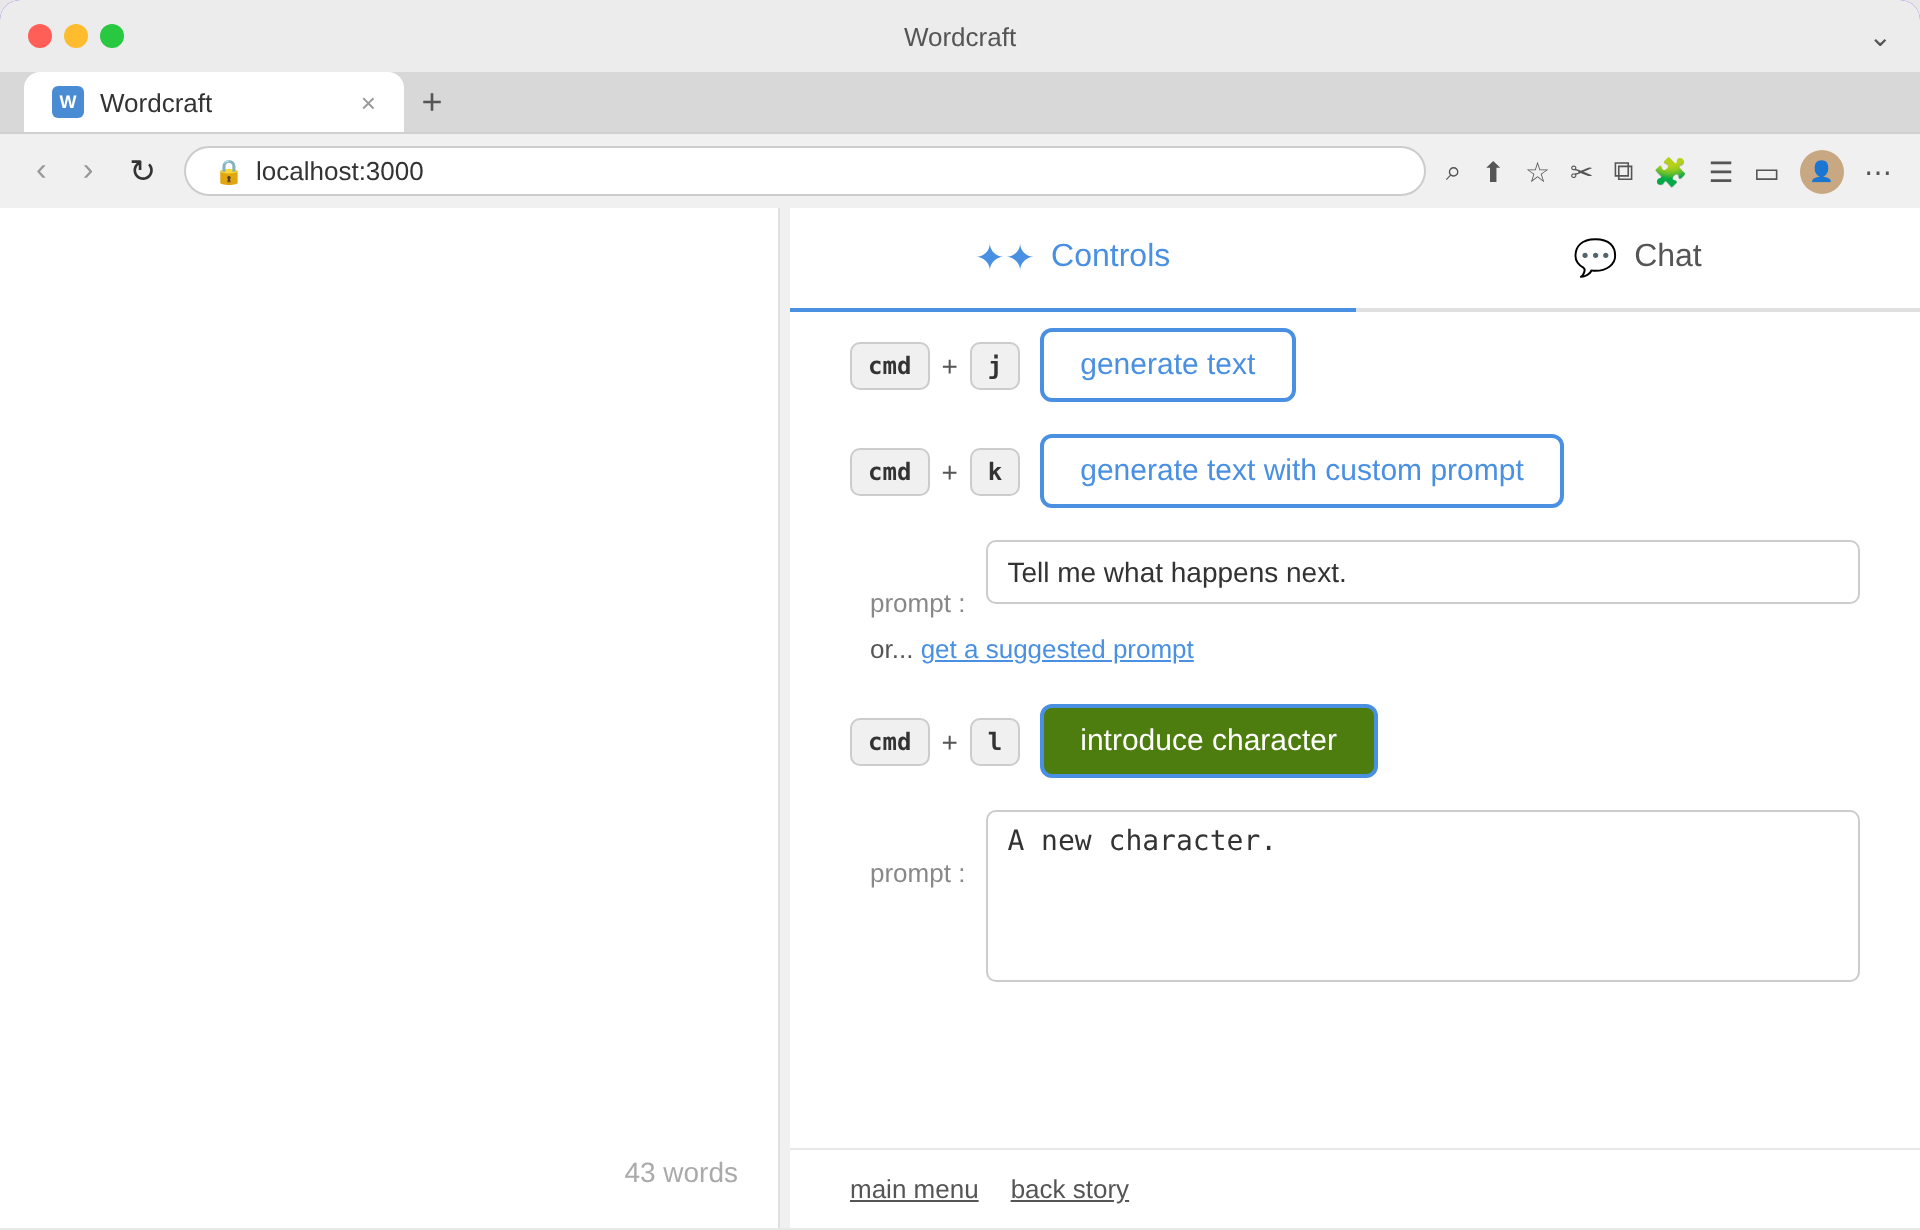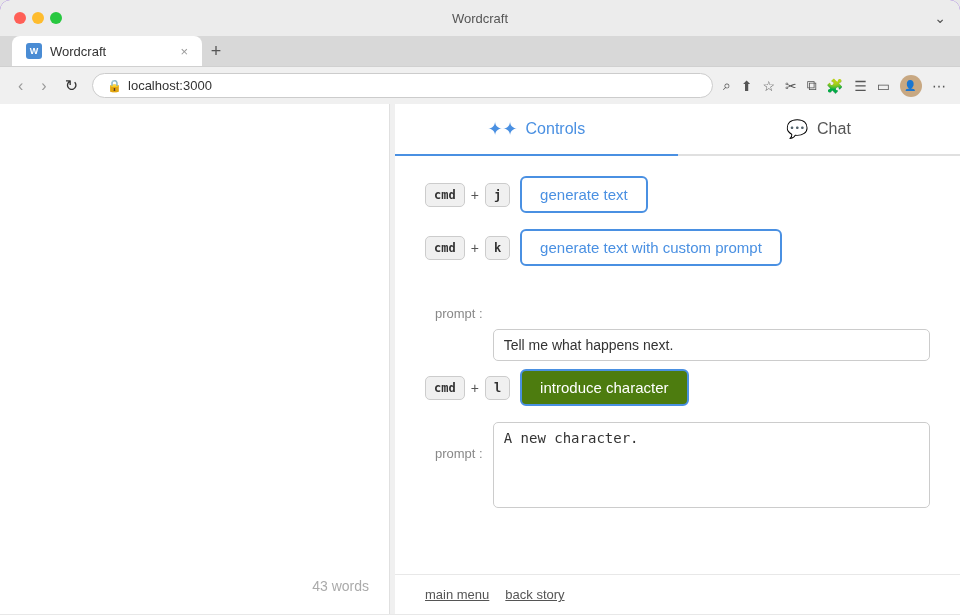--- a/index.html
+++ b/index.html
@@ -35,34 +35,34 @@
 
     
     .controls-panel { flex: 1; background: white; display: flex; flex-direction: column; overflow: hidden; }
 
     
     .panel-tabs { display: flex; border-bottom: 2px solid #e0e0e0; }
     .panel-tab { flex: 1; display: flex; align-items: center; justify-content: center; padding: 14px 20px; gap: 8px; font-size: 16px; cursor: pointer; color: #555; text-decoration: none; }
     .panel-tab.active { color: #4a90e2; border-bottom: 2px solid #4a90e2; margin-bottom: -2px; }
 
     
-    .controls-content { flex: 1; overflow-y: auto; padding: 20px 30px; }
+    .controls-content { flex: 1; overflow-y: auto; padding: 8px 30px; }
 
     
     .cmd-row { display: flex; align-items: center; gap: 10px; margin-bottom: 16px; }
     .cmd-badge { display: flex; align-items: center; gap: 6px; }
     .cmd-key { background: #f0f0f0; border: 1px solid #ccc; border-radius: 5px; padding: 4px 8px; font-size: 12px; font-family: monospace; color: #333; font-weight: 600; }
     .plus-sign { color: #555; font-size: 14px; }
     .cmd-button { border: 2px solid #4a90e2; background: white; color: #4a90e2; border-radius: 6px; padding: 8px 18px; font-size: 15px; cursor: pointer; white-space: nowrap; }
     .cmd-button.active { background: #4d7c0f; color: white; border-color: #4a90e2; }
 
     
     .prompt-row { display: flex; align-items: flex-start; gap: 10px; margin-bottom: 8px; padding-left: 10px; }
     .prompt-label { color: #888; font-size: 13px; padding-top: 8px; white-space: nowrap; margin-top: 16px; }
-    .prompt-input { flex: 1; border: 1px solid #ccc; border-radius: 5px; padding: 7px 10px; font-size: 14px; color: #333; margin-top: 47px; }
+    .prompt-input { flex: 1; border: 1px solid #ccc; border-radius: 5px; padding: 7px 10px; font-size: 14px; color: #333; }
     .prompt-textarea { flex: 1; border: 1px solid #ccc; border-radius: 5px; padding: 7px 10px; font-size: 14px; color: #333; height: 86px; resize: none; }
     .suggest-row { padding-left: 10px; margin-bottom: 20px; font-size: 13px; color: #555; }
     .suggest-link { color: #4a90e2; text-decoration: underline; cursor: pointer; }
 
     
     .panel-footer { padding: 12px 30px; border-top: 1px solid #e8e8e8; display: flex; gap: 16px; margin-top: 48px; }
     .footer-link { color: #555; font-size: 13px; text-decoration: underline; cursor: pointer; }
   </style>
 </head>
 <body>
@@ -153,20 +153,24 @@
           <span class="cmd-key">k</span>
         </div>
         <button class="cmd-button">generate text with custom prompt</button>
       </div>
 
       <div class="prompt-row">
         <span class="prompt-label">prompt :</span>
         <input class="prompt-input" type="text" value="Tell me what happens next." style="">
       </div>
 
+      <div class="suggest-row">
+        <span>or...</span>
+        <span class="suggest-link">get a suggested prompt</span>
+      </div>
 
       <div class="cmd-row">
         <div class="cmd-badge">
           <span class="cmd-key">cmd</span>
           <span class="plus-sign">+</span>
           <span class="cmd-key">l</span>
         </div>
         <button class="cmd-button active">introduce character</button>
       </div>
 

